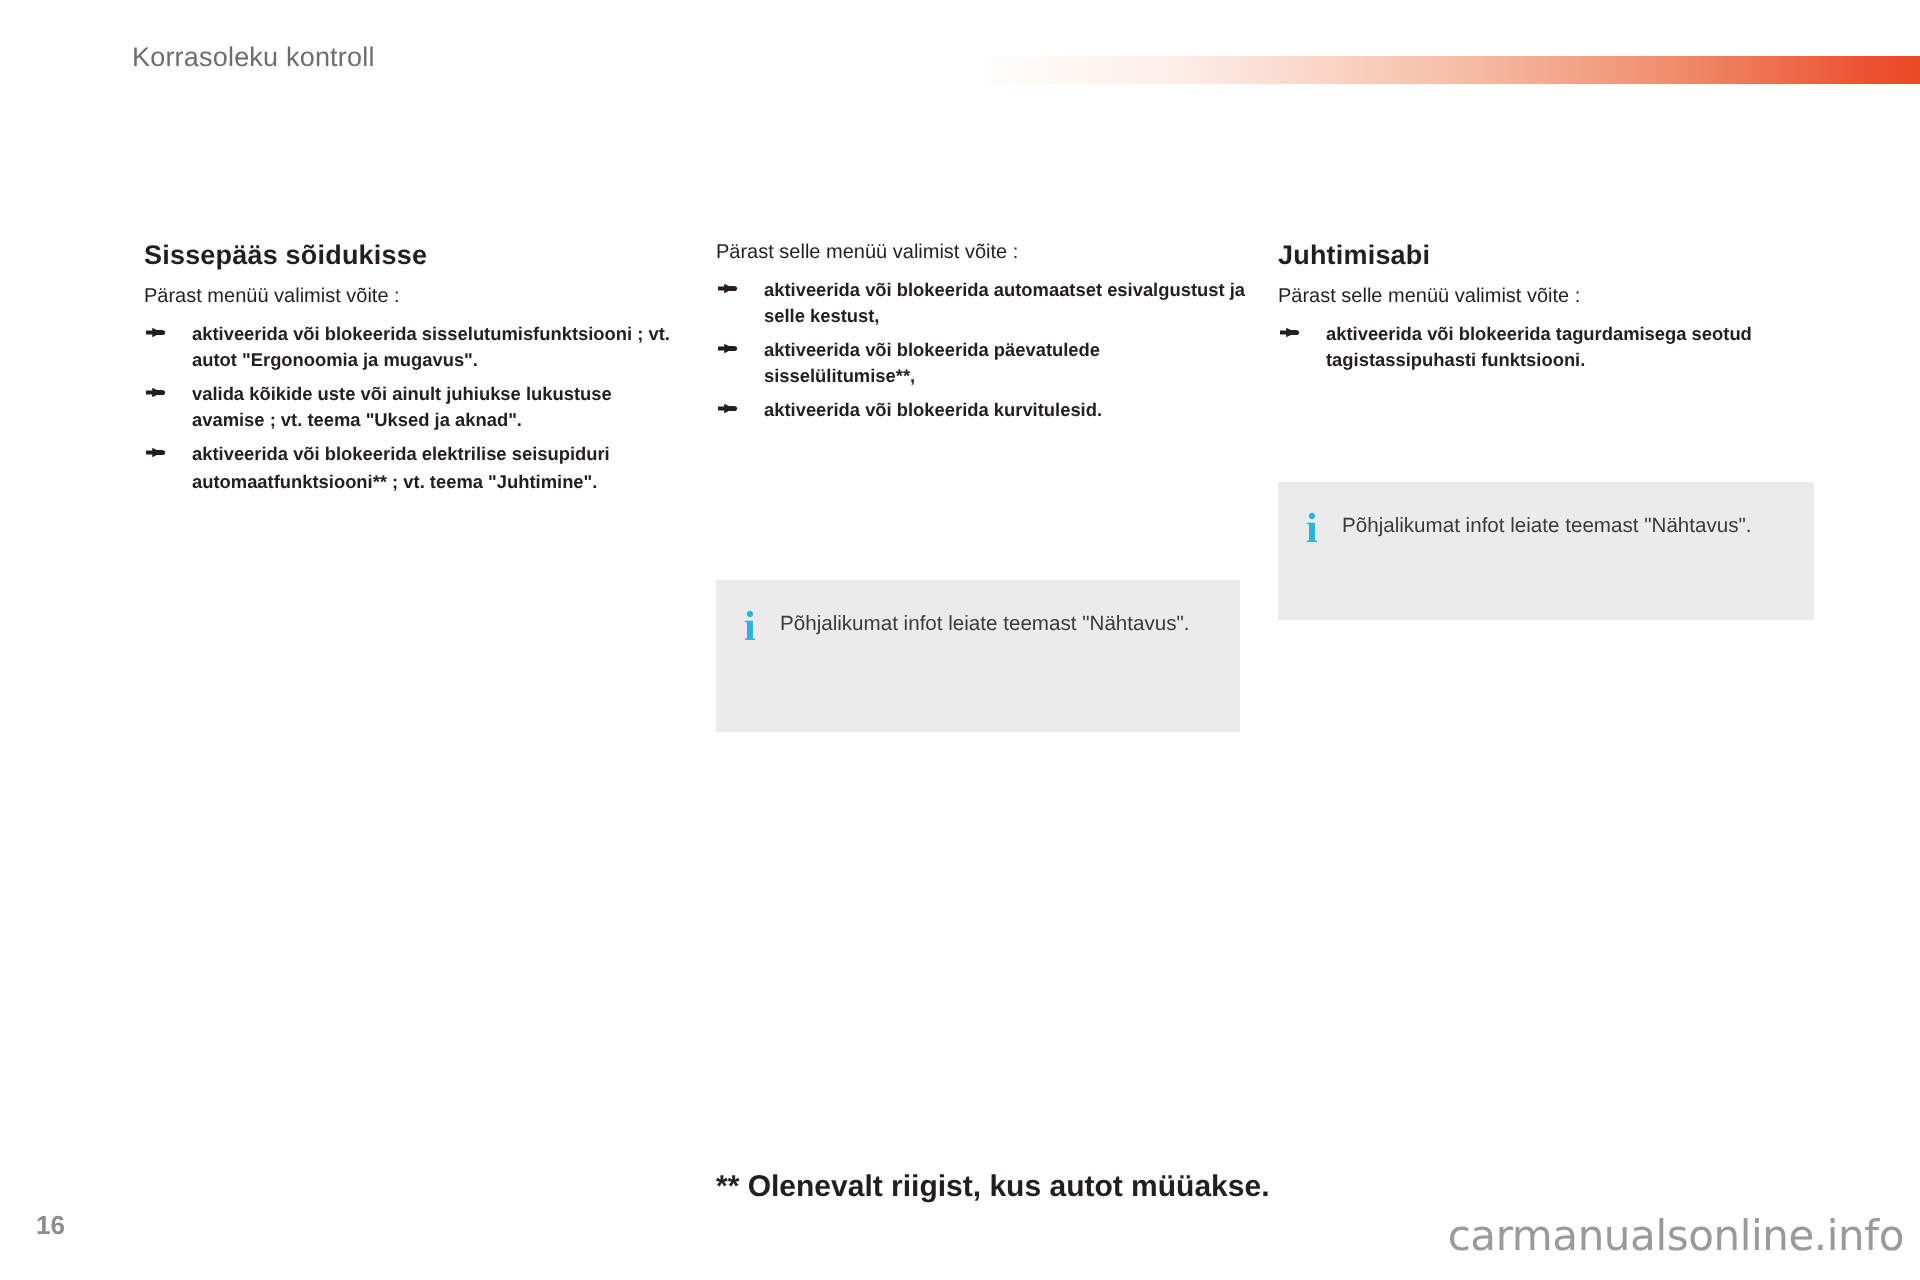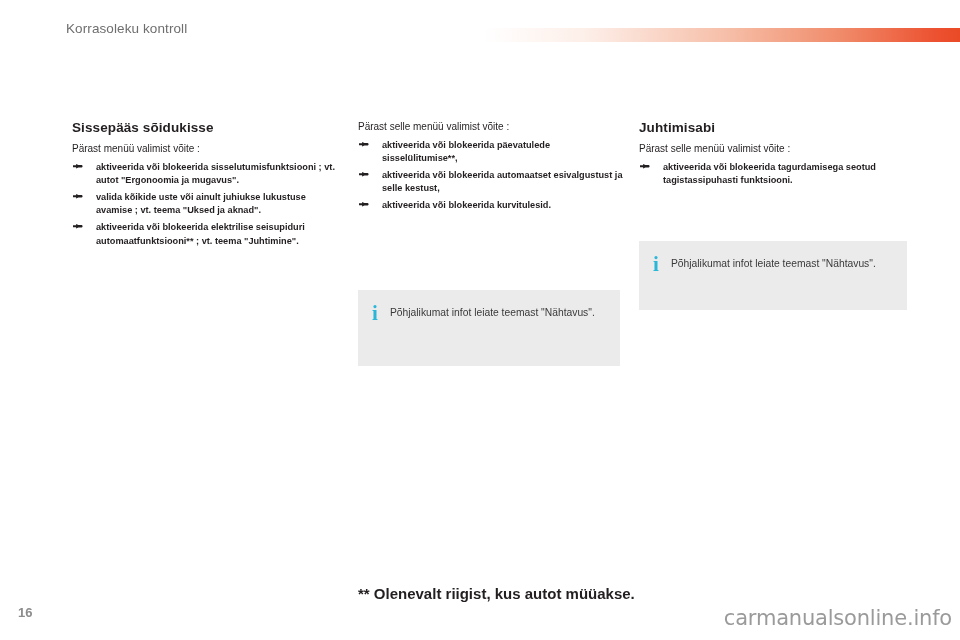--- a/index.html
+++ b/index.html
@@ -205,29 +205,29 @@
 
 <div class="column" id="column-middle">
   <p class="col-intro">Pärast selle menüü valimist võite :</p>
   <ul class="bullet-list">
     <li>
       <span class="hand-icon">
         <svg width="10" height="10" viewBox="0 0 10 10">
             <path d="M0 3.2h3.1V1.9l2.3 1.1H8c.9 0 1.6.5 1.6 1.2 0 .8-.7 1.3-1.6 1.3H5.4l-2.3 1.1V5.3H0z" fill="#231f20"></path>
           </svg>
       </span>
+      <span>aktiveerida või blokeerida automaatset esivalgustust ja selle kestust,</span>
+    </li>
+    <li>
+      <span class="hand-icon">
+        <svg width="10" height="10" viewBox="0 0 10 10">
+            <path d="M0 3.2h3.1V1.9l2.3 1.1H8c.9 0 1.6.5 1.6 1.2 0 .8-.7 1.3-1.6 1.3H5.4l-2.3 1.1V5.3H0z" fill="#231f20"></path>
+          </svg>
+      </span>
       <span>aktiveerida või blokeerida päevatulede sisselülitumise**,</span>
-    </li>
-    <li>
-      <span class="hand-icon">
-        <svg width="10" height="10" viewBox="0 0 10 10">
-            <path d="M0 3.2h3.1V1.9l2.3 1.1H8c.9 0 1.6.5 1.6 1.2 0 .8-.7 1.3-1.6 1.3H5.4l-2.3 1.1V5.3H0z" fill="#231f20"></path>
-          </svg>
-      </span>
-      <span>aktiveerida või blokeerida automaatset esivalgustust ja selle kestust,</span>
     </li>
     <li>
       <span class="hand-icon">
         <svg width="10" height="10" viewBox="0 0 10 10">
             <path d="M0 3.2h3.1V1.9l2.3 1.1H8c.9 0 1.6.5 1.6 1.2 0 .8-.7 1.3-1.6 1.3H5.4l-2.3 1.1V5.3H0z" fill="#231f20"></path>
           </svg>
       </span>
       <span>aktiveerida või blokeerida kurvitulesid.</span>
     </li>
   </ul>

